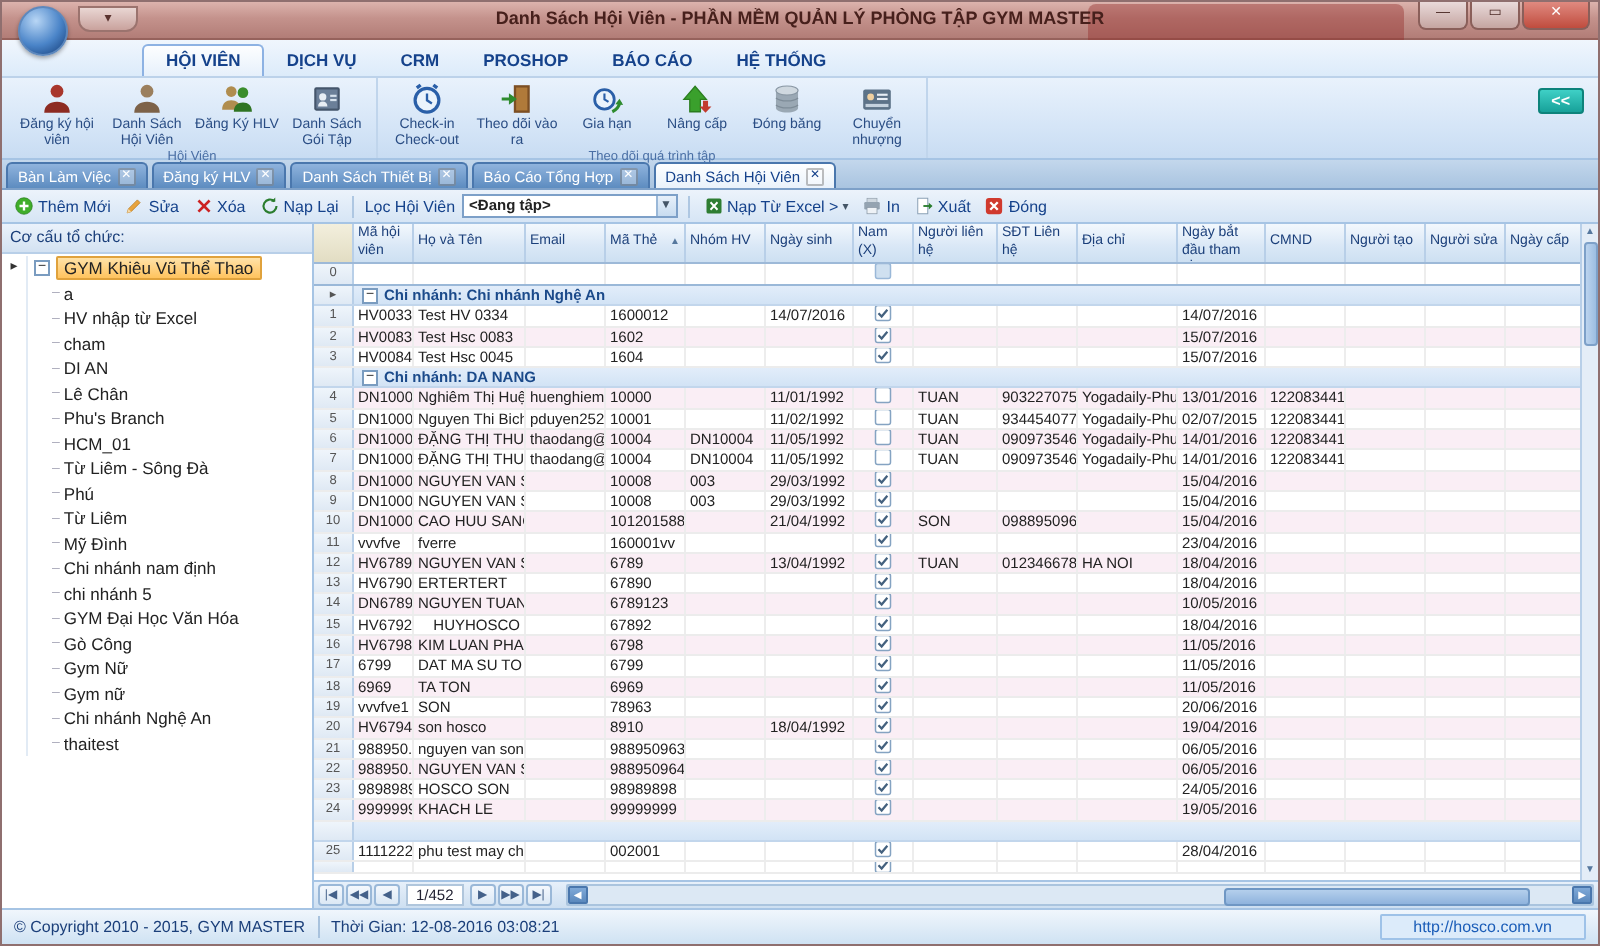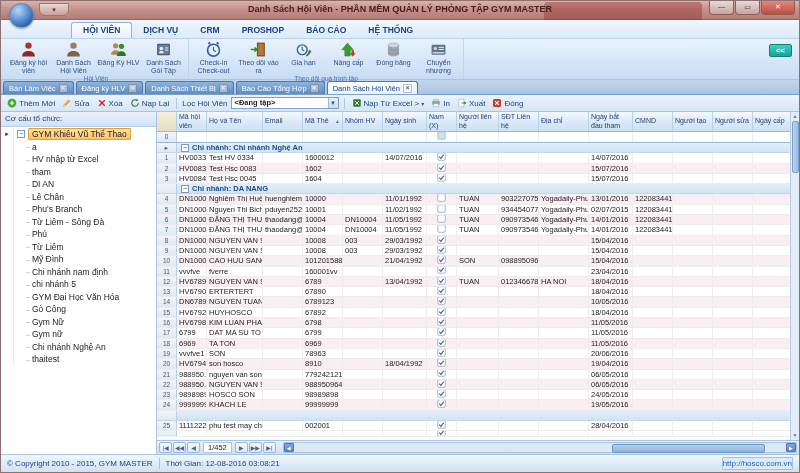--- a/index.html
+++ b/index.html
@@ -122,21 +122,21 @@
   .harrow{width:10px;height:9px;font-size:5px;line-height:9px;text-align:center;color:#fff;
     background:linear-gradient(#7fa9d8,#5c89bd);border:1px solid #4a77ad;border-radius:1px}
   .hthumb{position:absolute;left:64%;width:30%;height:9px;top:1px;
     background:linear-gradient(#b4cfec,#8fb3dd);border:1px solid #6f97c4;border-radius:2px}
   
   .statusbar{height:18px;flex:0 0 18px;display:flex;align-items:center;gap:6px;padding:0 6px;
     background:linear-gradient(#f0f6fc,#cfe2f3);border-top:1px solid #a6c4e4;
     font-size:8px;color:#1b3f7a;white-space:nowrap}
   .ssep{width:1px;height:11px;background:#a8c2dd}
   .spacer{flex:1}
-  .slink{background:#dcebfa;border:1px solid #9ec2e8;color:#1b5db8;padding:1px 0;border-radius:1px}
+  .slink{background:#dcebfa;border:1px solid #9ec2e8;color:#1b5db8;padding:1px 16px;border-radius:1px}
 </style>
 </head>
 <body>
 
 <div class="window">
 
   <div class="titlebar">
     <div class="ghost-tab"></div>
     <span class="title-text">Danh Sách Hội Viên - PHẦN MỀM QUẢN LÝ PHÒNG TẬP GYM MASTER</span>
     <div class="orb"></div>
@@ -367,36 +367,41 @@
             <span class="lbl">a</span>
           </div>
           <div class="tnode">
             <span class="ind"></span>
             <span class="dash">–</span>
             <span class="lbl">HV nhập từ Excel</span>
           </div>
           <div class="tnode">
             <span class="ind"></span>
             <span class="dash">–</span>
-            <span class="lbl">tham</span>
+            <span class="lbl">cham</span>
           </div>
           <div class="tnode">
             <span class="ind"></span>
             <span class="dash">–</span>
             <span class="lbl">DI AN</span>
           </div>
           <div class="tnode">
             <span class="ind"></span>
             <span class="dash">–</span>
             <span class="lbl">Lê Chân</span>
           </div>
           <div class="tnode">
             <span class="ind"></span>
             <span class="dash">–</span>
             <span class="lbl">Phu's Branch</span>
+          </div>
+          <div class="tnode">
+            <span class="ind"></span>
+            <span class="dash">–</span>
+            <span class="lbl">HCM_01</span>
           </div>
           <div class="tnode">
             <span class="ind"></span>
             <span class="dash">–</span>
             <span class="lbl">Từ Liêm - Sông Đà</span>
           </div>
           <div class="tnode">
             <span class="ind"></span>
             <span class="dash">–</span>
             <span class="lbl">Phú</span>
@@ -856,21 +861,21 @@
                 <div class="g-cell" style="width: 50px; flex: 0 0 50px;"></div>
                 <div class="g-cell" style="width: 44px; flex: 0 0 44px;">10/05/2016</div>
                 <div class="g-cell" style="width: 40px; flex: 0 0 40px;"></div>
                 <div class="g-cell" style="width: 40px; flex: 0 0 40px;"></div>
                 <div class="g-cell" style="width: 40px; flex: 0 0 40px;"></div>
                 <div class="g-cell" style="width: 40px; flex: 0 0 40px;"></div>
               </div>
               <div class="g-row">
                 <div class="g-num">15</div>
                 <div class="g-cell" style="width: 30px; flex: 0 0 30px;">HV6792</div>
-                <div class="g-cell" style="width: 56px; flex: 0 0 56px;">HUYHOSCO</div>
+                <div class="g-cell" style="width: 56px; flex: 0 0 56px; text-align: right;">HUYHOSCO</div>
                 <div class="g-cell" style="width: 40px; flex: 0 0 40px;"></div>
                 <div class="g-cell" style="width: 40px; flex: 0 0 40px;">67892</div>
                 <div class="g-cell" style="width: 40px; flex: 0 0 40px;"></div>
                 <div class="g-cell" style="width: 44px; flex: 0 0 44px;"></div>
                 <div class="g-cell chk" style="width: 30px; flex: 0 0 30px;">
                   <span><svg viewBox="0 0 12 12">
                       <rect x="1" y="1" width="10" height="10" rx="1.5" fill="#fff" stroke="#85a3c2"></rect>
                       <path d="M3 6.2l2.1 2.2 3.8-4.5" fill="none" stroke="#44617e" stroke-width="1.5"></path>
                     </svg></span>
                 </div>
@@ -996,21 +1001,21 @@
                 <div class="g-cell" style="width: 40px; flex: 0 0 40px;"></div>
                 <div class="g-cell" style="width: 40px; flex: 0 0 40px;"></div>
                 <div class="g-cell" style="width: 40px; flex: 0 0 40px;"></div>
                 <div class="g-cell" style="width: 40px; flex: 0 0 40px;"></div>
               </div>
               <div class="g-row">
                 <div class="g-num">21</div>
                 <div class="g-cell" style="width: 30px; flex: 0 0 30px;">988950...</div>
                 <div class="g-cell" style="width: 56px; flex: 0 0 56px;">nguyen van  son</div>
                 <div class="g-cell" style="width: 40px; flex: 0 0 40px;"></div>
-                <div class="g-cell" style="width: 40px; flex: 0 0 40px;">779242121</div>
+                <div class="g-cell" style="width: 40px; flex: 0 0 40px;">988950963</div>
                 <div class="g-cell" style="width: 40px; flex: 0 0 40px;"></div>
                 <div class="g-cell" style="width: 44px; flex: 0 0 44px;"></div>
                 <div class="g-cell chk" style="width: 30px; flex: 0 0 30px;">
                   <span><svg viewBox="0 0 12 12">
                       <rect x="1" y="1" width="10" height="10" rx="1.5" fill="#fff" stroke="#85a3c2"></rect>
                       <path d="M3 6.2l2.1 2.2 3.8-4.5" fill="none" stroke="#44617e" stroke-width="1.5"></path>
                     </svg></span>
                 </div>
                 <div class="g-cell" style="width: 42px; flex: 0 0 42px;"></div>
                 <div class="g-cell" style="width: 40px; flex: 0 0 40px;"></div>

